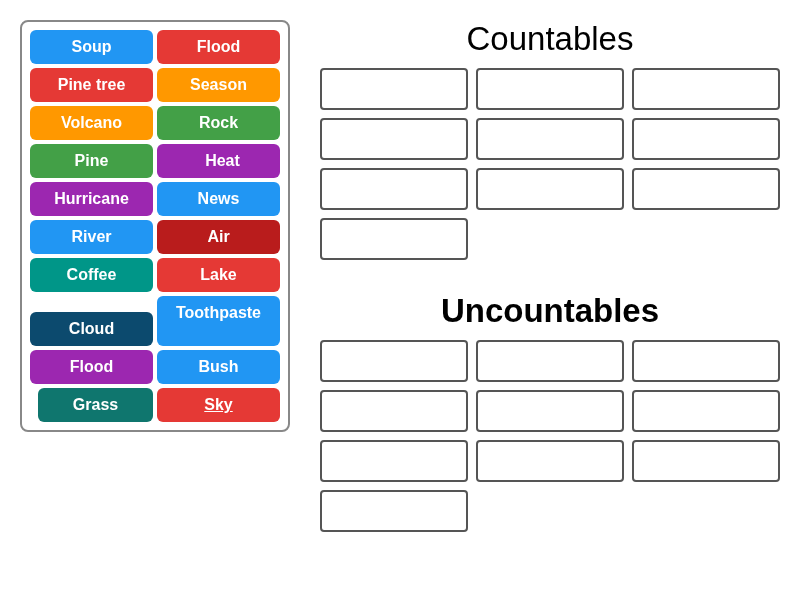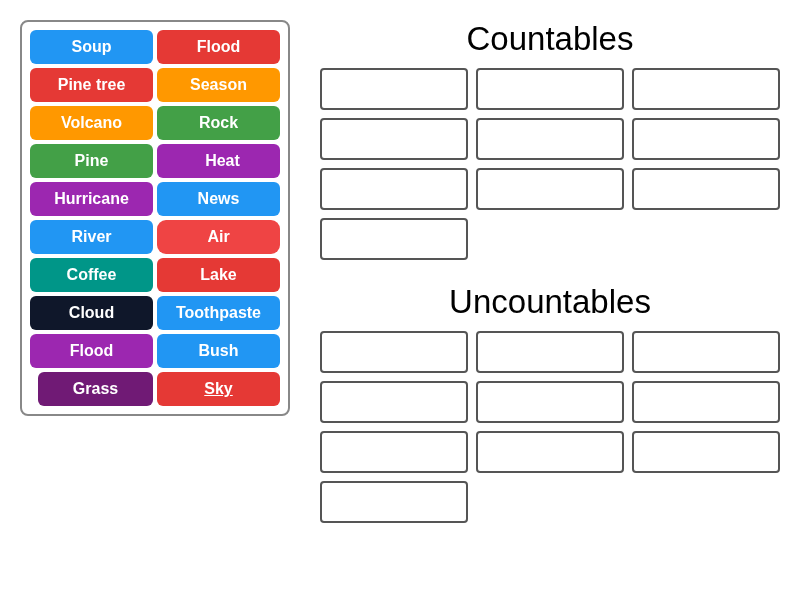--- a/index.html
+++ b/index.html
@@ -73,47 +73,48 @@
       display: flex;
       align-items: center;
       justify-content: center;
     }
 
     .drop-cell.single {
       grid-column: 1 / 2;
     }
 
     .section-gap {
-      margin-top: 17px;
+      margin-top: 26px;
+      font-weight: bold;
     }
   </style>
 </head>
 <body>
 
 <div class="word-panel">
 
 <div class="word-tile" style="background-color: rgb(33, 150, 243);">Soup</div>
     <div class="word-tile" style="background-color: rgb(229, 57, 53);">Flood</div>
     <div class="word-tile" style="background-color: rgb(229, 57, 53);">Pine tree</div>
     <div class="word-tile" style="background-color: rgb(255, 152, 0);">Season</div>
     <div class="word-tile" style="background-color: rgb(255, 152, 0);">Volcano</div>
     <div class="word-tile" style="background-color: rgb(67, 160, 71);">Rock</div>
     <div class="word-tile" style="background-color: rgb(67, 160, 71);">Pine</div>
     <div class="word-tile" style="background-color: rgb(156, 39, 176); padding-left: 12px;">Heat</div>
     <div class="word-tile" style="background-color: rgb(156, 39, 176);">Hurricane</div>
     <div class="word-tile" style="background-color: rgb(33, 150, 243);">News</div>
     <div class="word-tile" style="background-color: rgb(33, 150, 243);">River</div>
-    <div class="word-tile" style="background-color: #ef4444; border-radius: 9px;">Air</div>
+    <div class="word-tile" style="background-color: #b91c1c;">Air</div>
     <div class="word-tile" style="background-color: rgb(0, 150, 136);">Coffee</div>
     <div class="word-tile" style="background-color: rgb(229, 57, 53);">Lake</div>
-    <div class="word-tile" style="background-color: #0f172a;">Cloud</div>
+    <div class="word-tile" style="background-color: #0c4a6e; margin-top: 16px;">Cloud</div>
     <div class="word-tile" style="background-color: rgb(33, 150, 243);">Toothpaste</div>
     <div class="word-tile" style="background-color: rgb(156, 39, 176);">Flood</div>
     <div class="word-tile" style="background-color: rgb(33, 150, 243);">Bush</div>
-    <div class="word-tile" style="background-color: #701a75; margin-left: 8px;">Grass</div>
+    <div class="word-tile" style="background-color: #0f766e; margin-left: 8px;">Grass</div>
     <div class="word-tile" style="background-color: rgb(229, 57, 53); text-decoration: underline;">Sky</div>
   </div>
 
 <div class="right-panel">
   <div class="section-title">Countables</div>
   <div class="drop-grid">
 
     <div class="drop-cell"></div>
     <div class="drop-cell"></div>
     <div class="drop-cell"></div>

